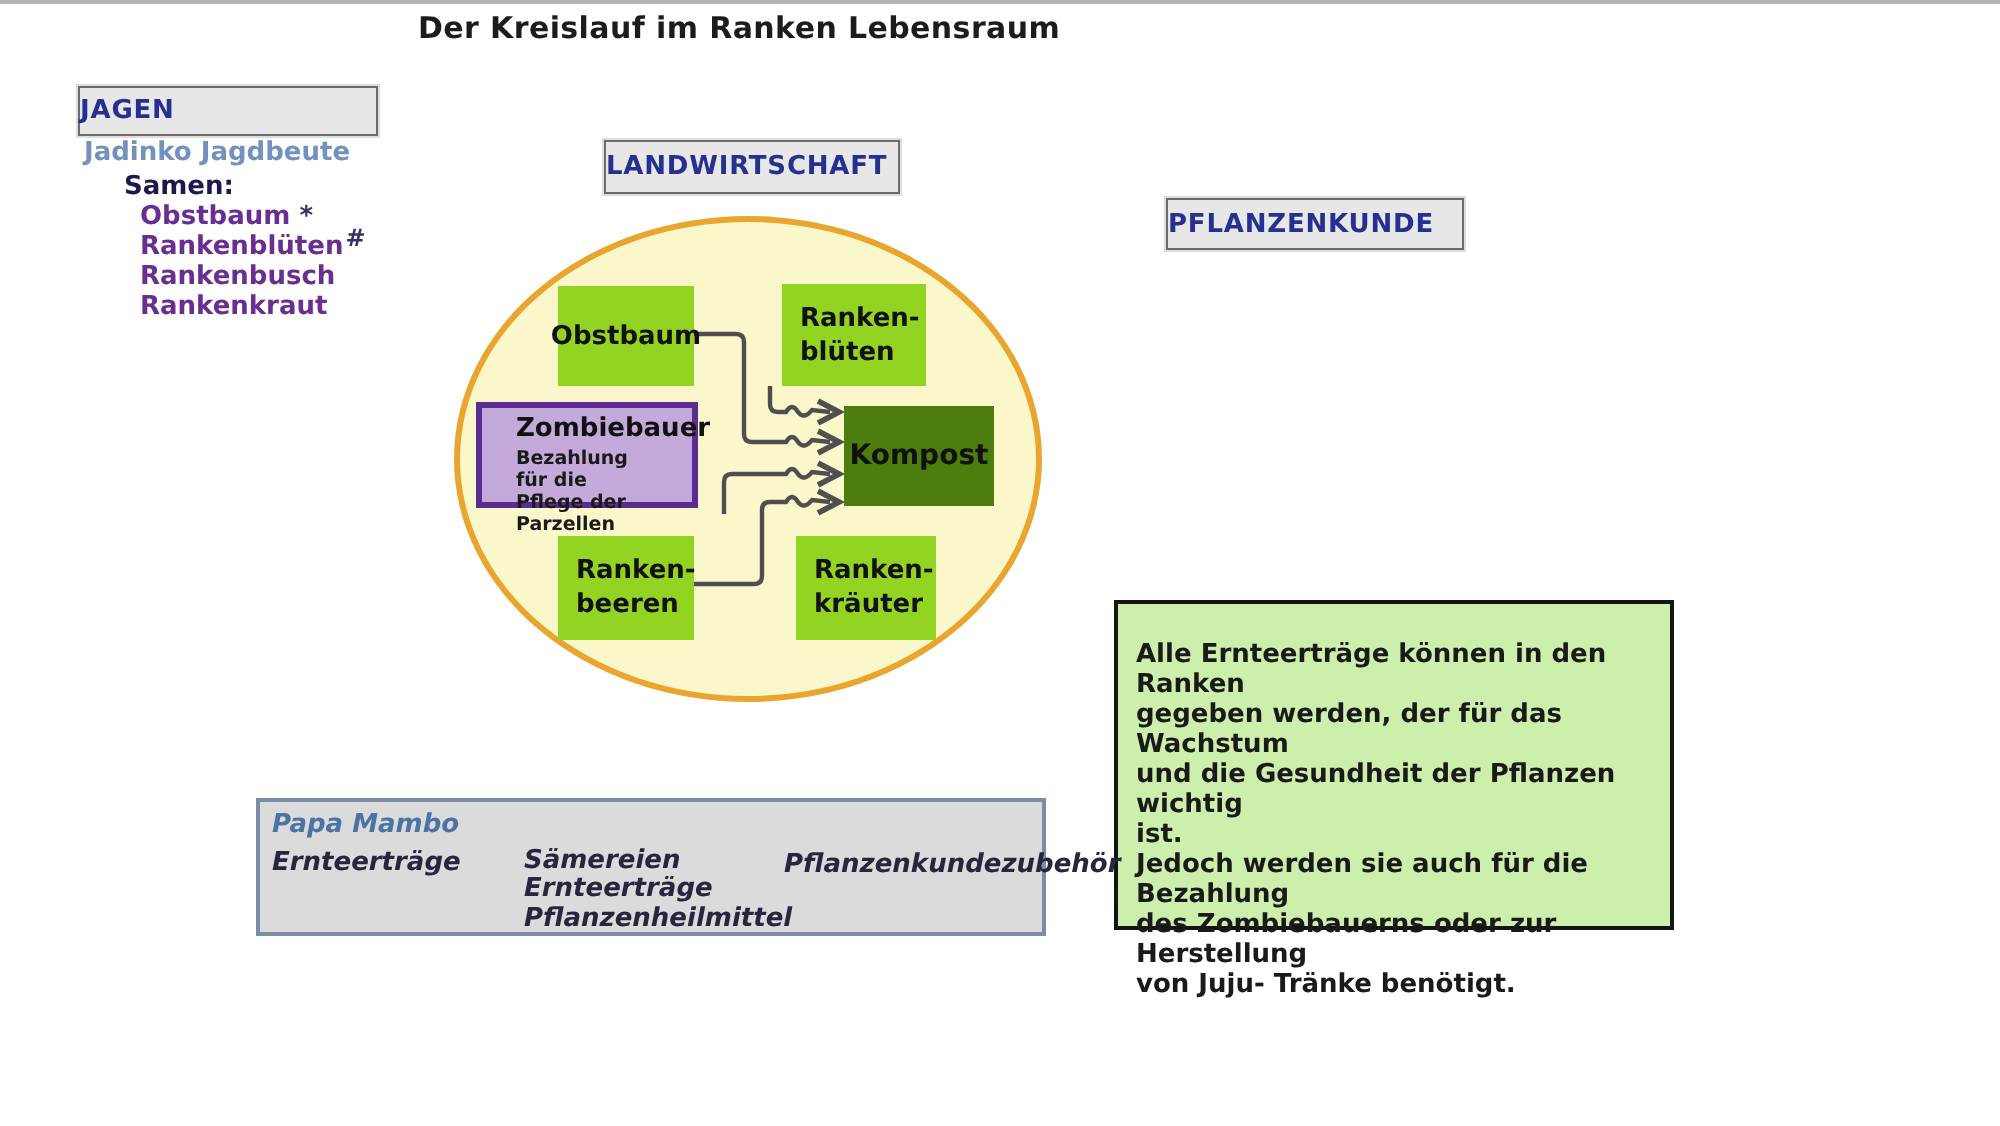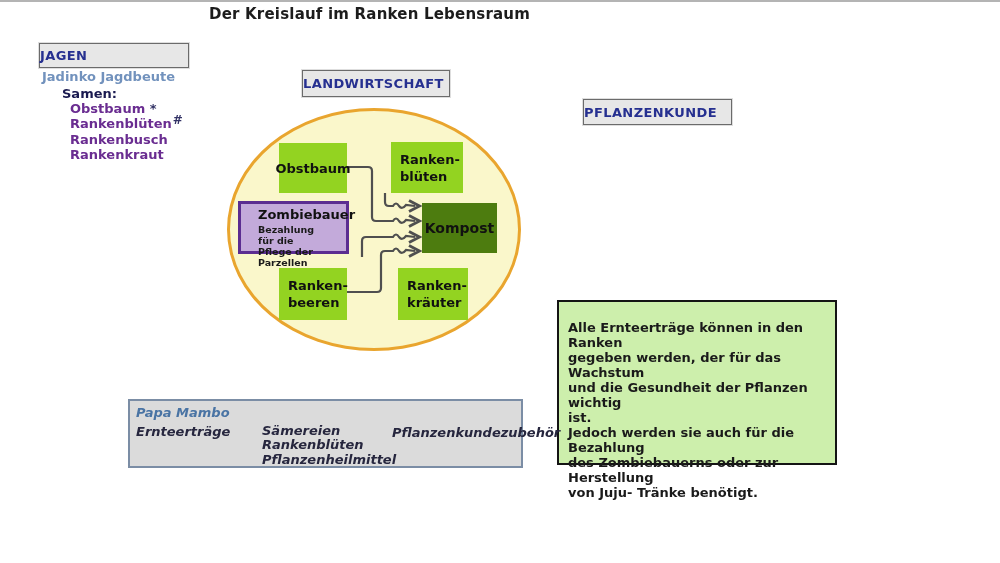--- a/index.html
+++ b/index.html
@@ -120,18 +120,18 @@
 und die Gesundheit der Pflanzen wichtig
 ist.
 Jedoch werden sie auch für die Bezahlung
 des Zombiebauerns oder zur Herstellung
 von Juju- Tränke benötigt.</div>
 
   <div class="shopbox">
     <div class="shop-title">Papa Mambo</div>
     <div class="shop-col shop-col1 preline">Ernteerträge</div>
     <div class="shop-col shop-col2 preline">Sämereien
-Rankenblüten
+Ernteerträge
 Pflanzenheilmittel</div>
     <div class="shop-col shop-col3 preline">Pflanzenkundezubehör</div>
   </div>
 
 </div>
 
 </body></html>

